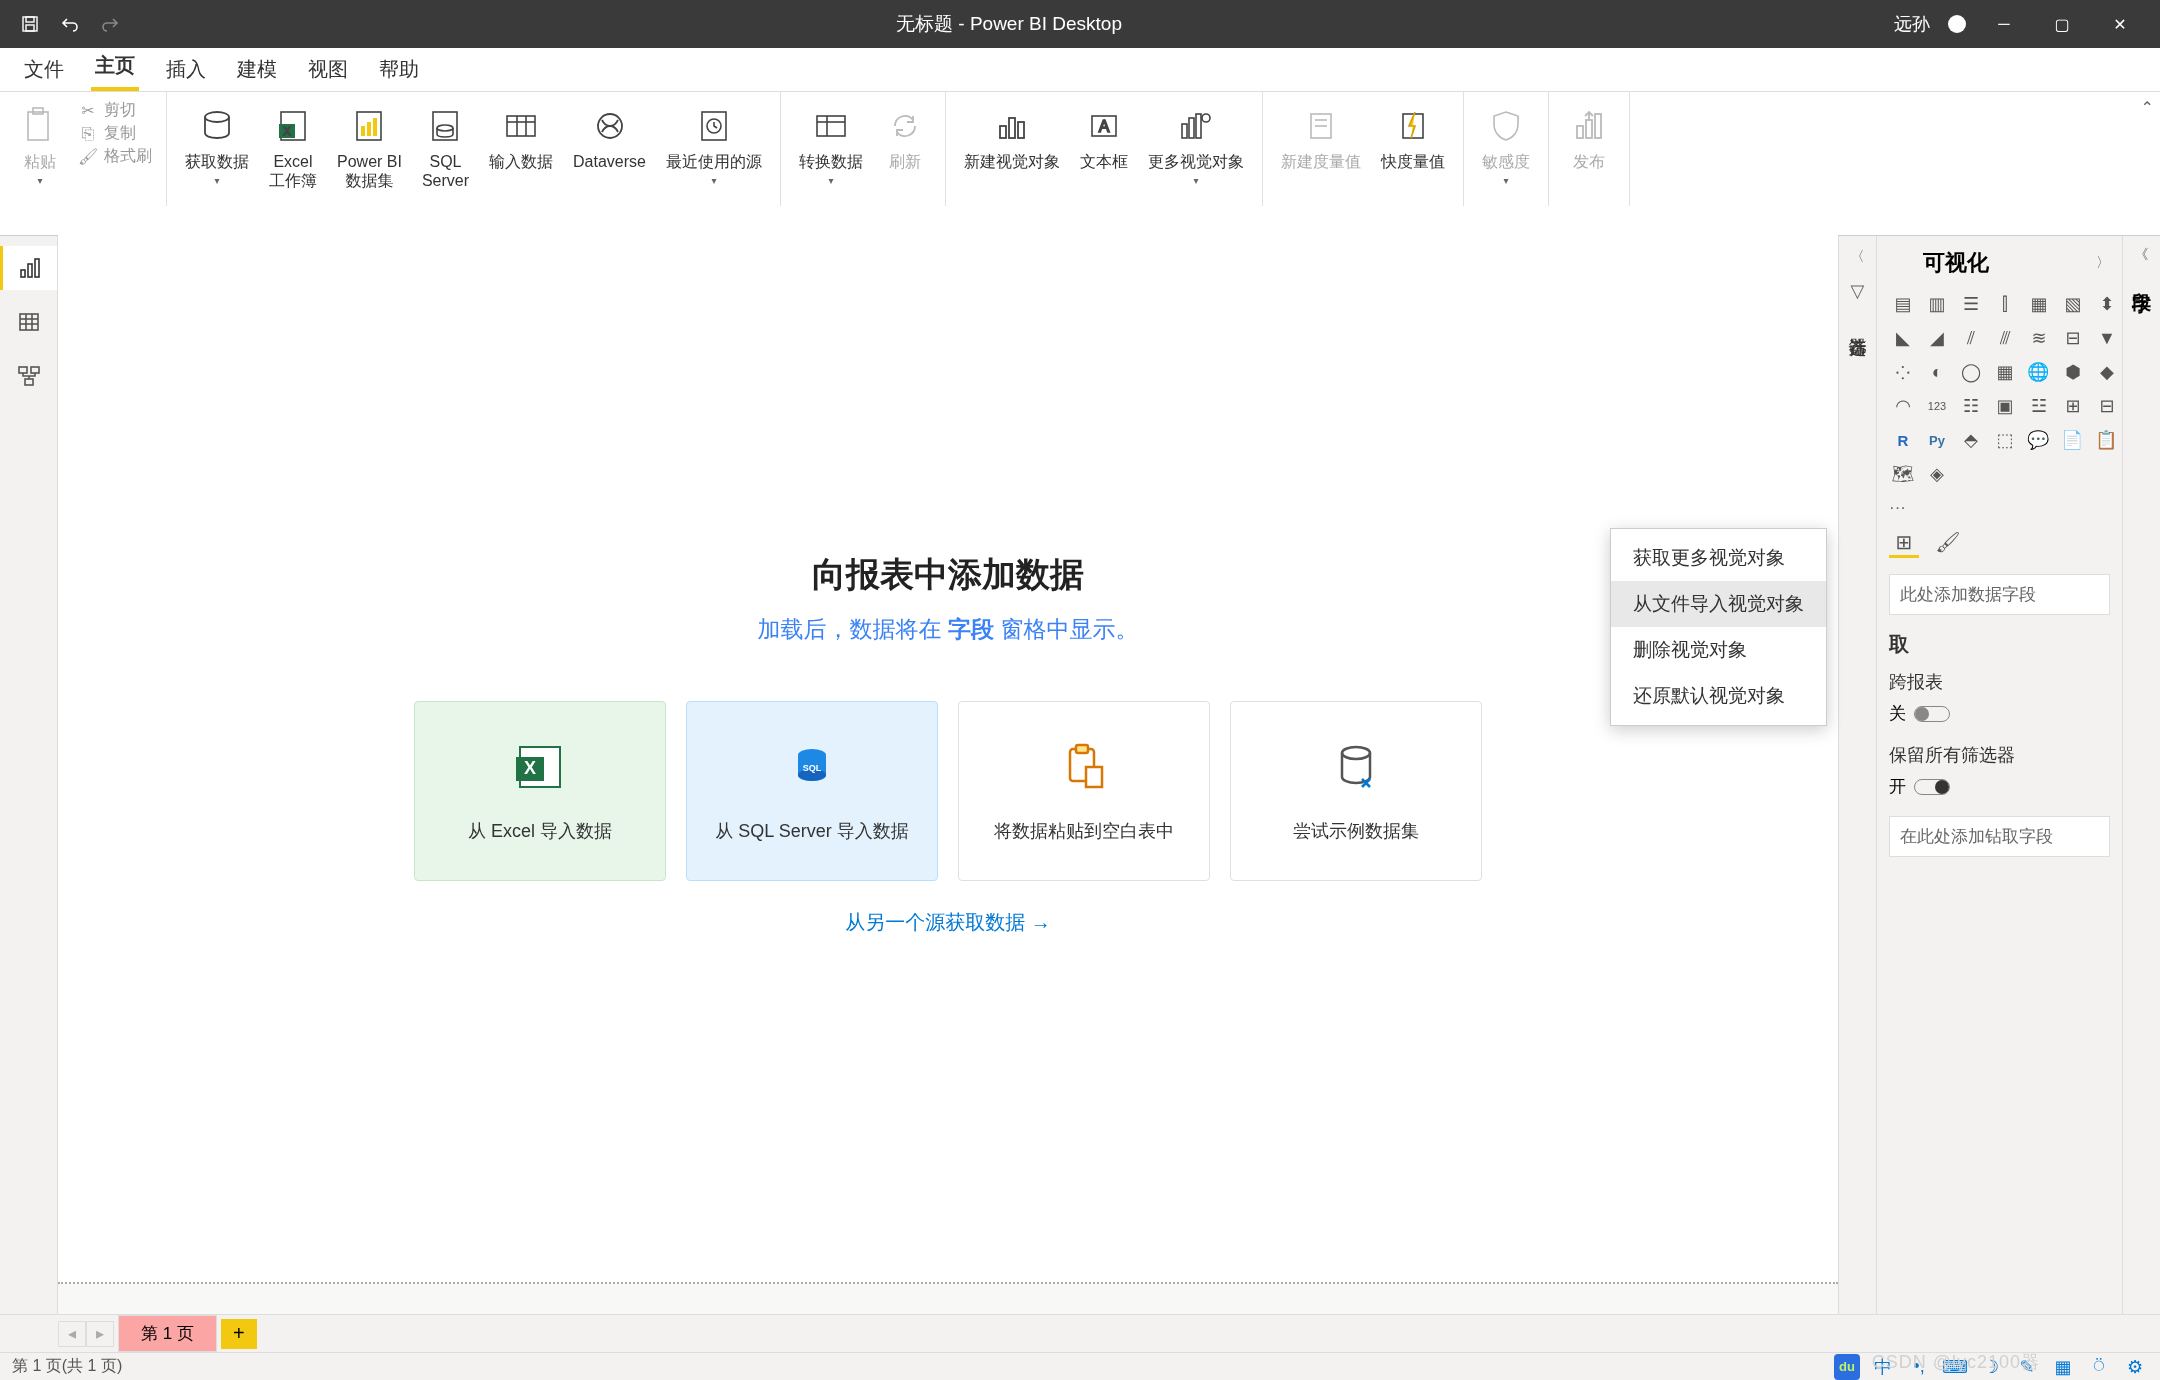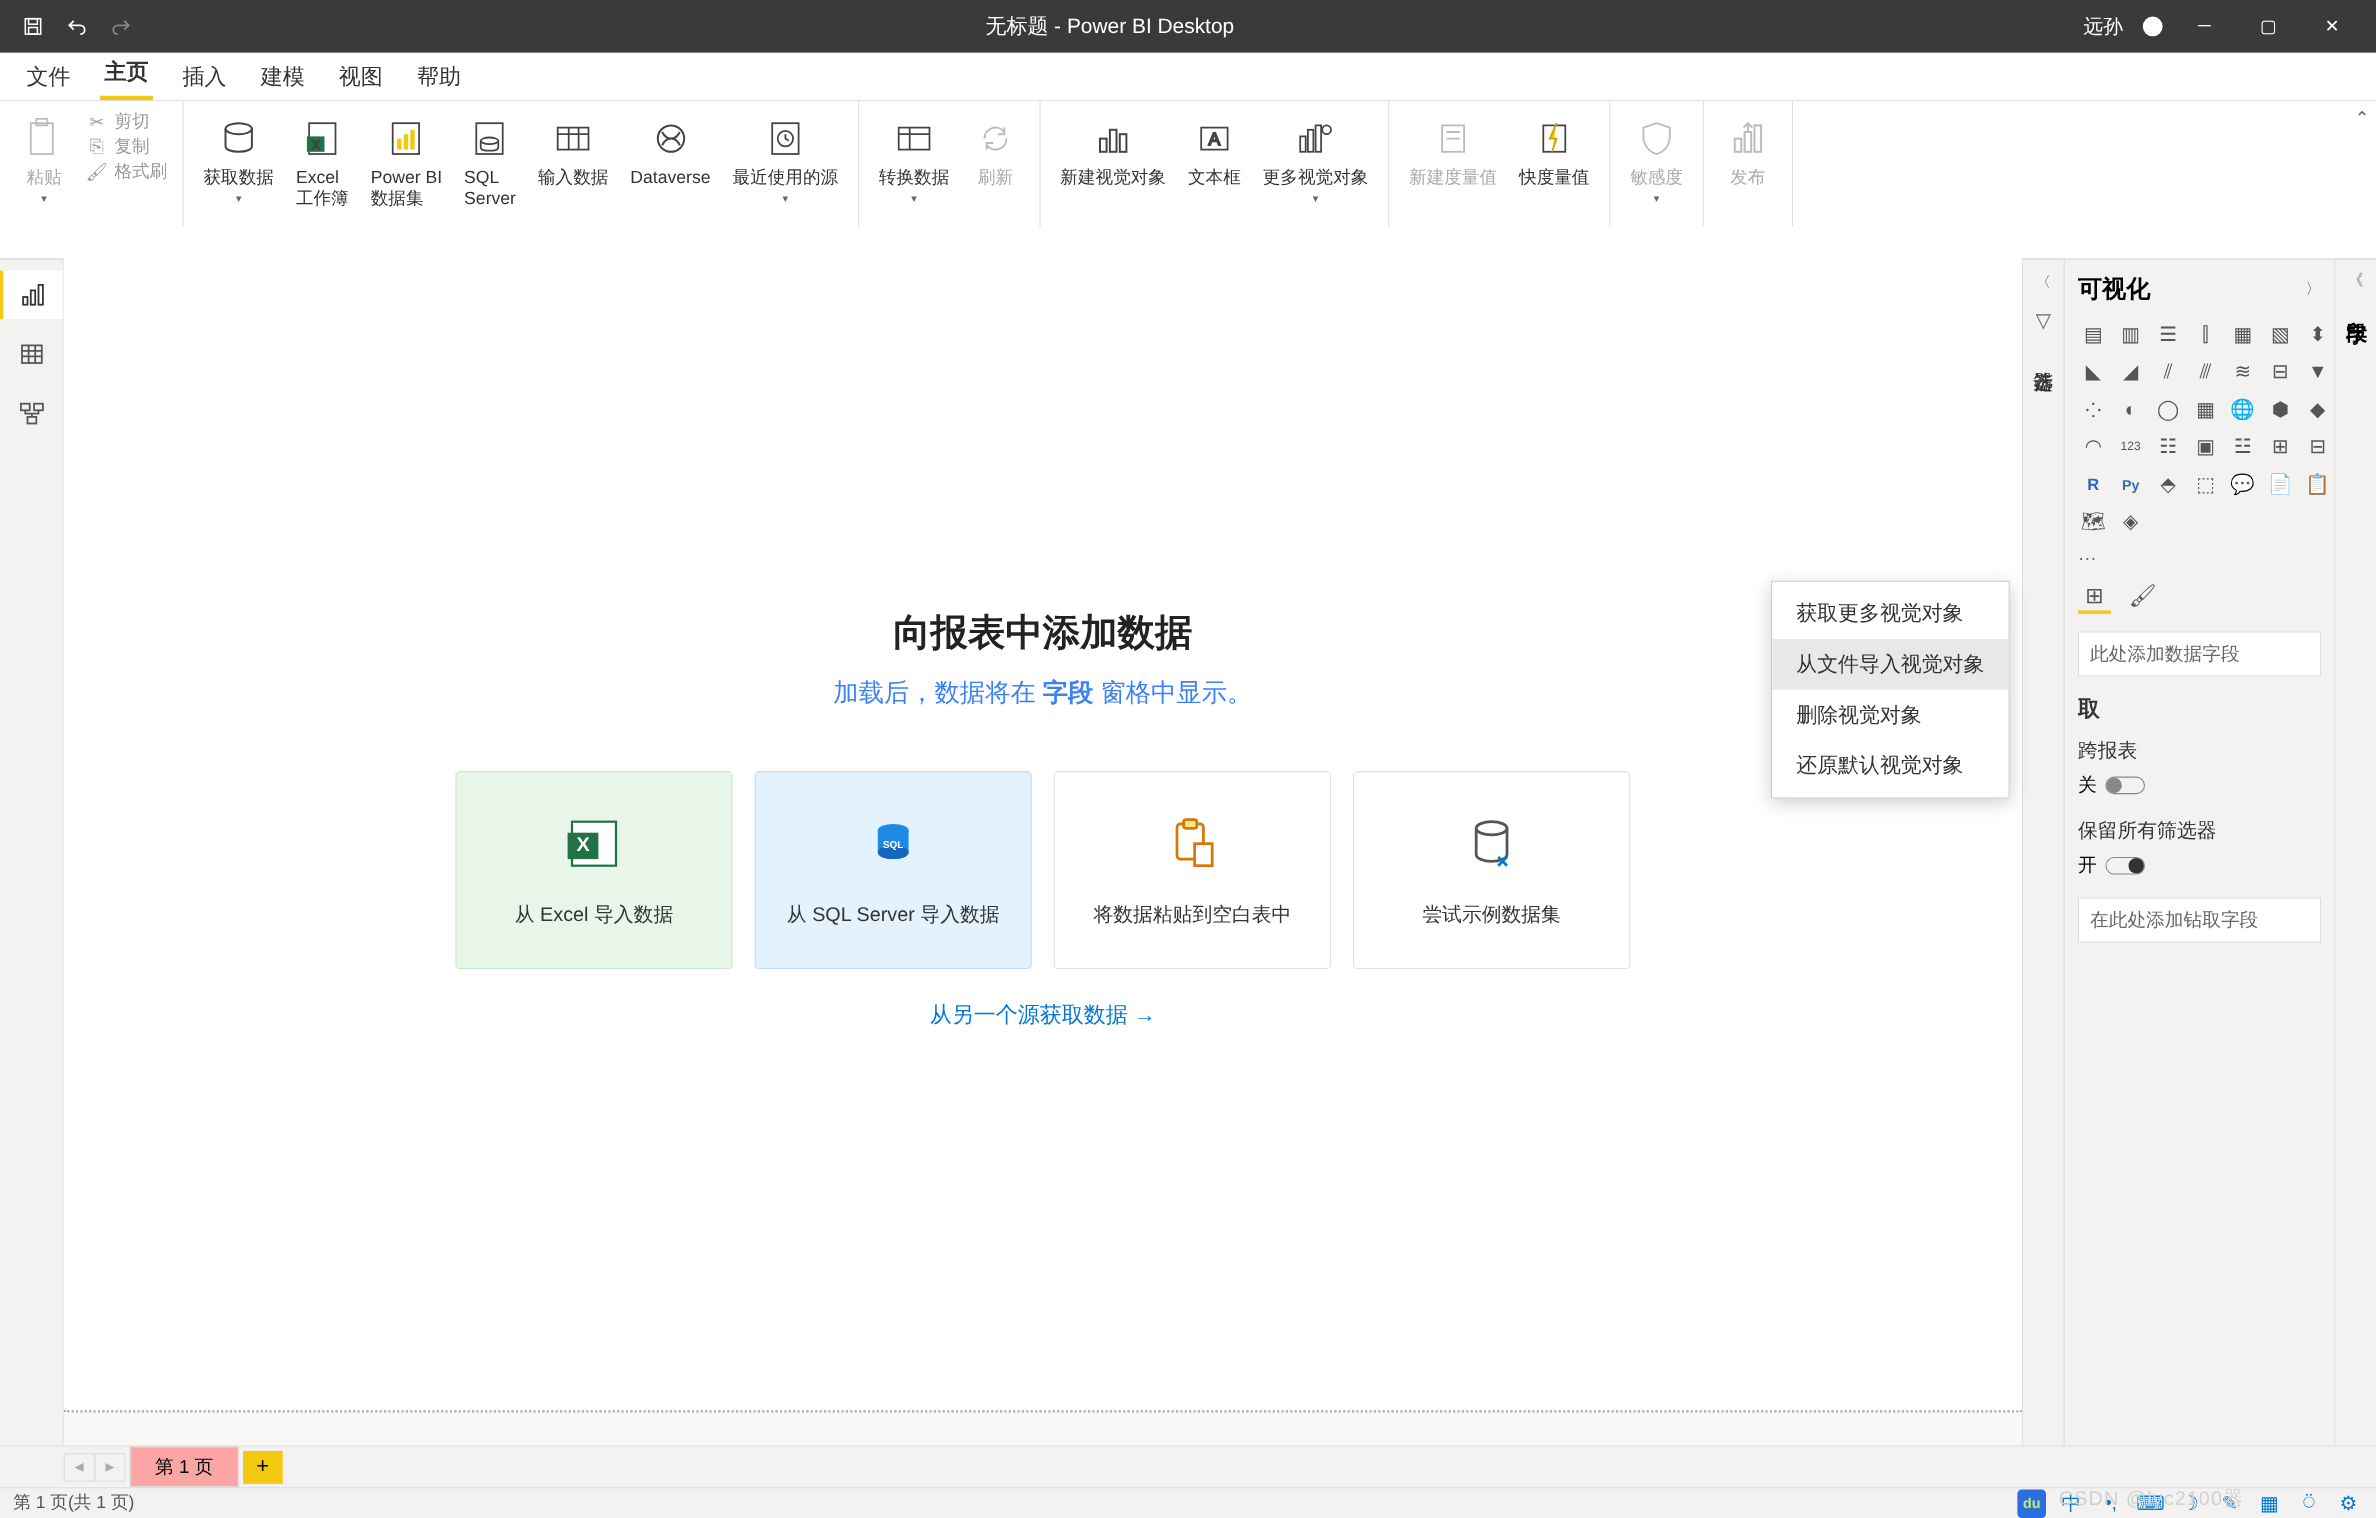--- a/index.html
+++ b/index.html
@@ -16,21 +16,21 @@
 .menubar { background: #fff; height: 44px; display: flex; align-items: flex-end; padding-left: 20px; gap: 23px; border-bottom: 1px solid #ddd; }
 .menubar .item { padding: 10px 4px 8px; font-size: 20px; cursor: pointer; color: #333; }
 .menubar .item.active { border-bottom: 4px solid #f2c811; font-weight: 600; }
 
 .ribbon { background: #fff; height: 144px; display: flex; border-bottom: 1px solid #ccc; position: relative; }
 .ribbon .group { display: flex; flex-direction: column; align-items: center; justify-content: space-between; padding: 8px 14px 4px; border-right: 1px solid #e0e0e0; }
 .ribbon .group .btns { display: flex; gap: 12px; align-items: flex-start; height: 100px; }
 .ribbon .group .label { font-size: 16px; color: #555; padding-top: 4px; }
 .rbtn { display: flex; flex-direction: column; align-items: center; gap: 4px; cursor: pointer; padding: 4px; }
 .rbtn .icon { width: 44px; height: 44px; display: flex; align-items: center; justify-content: center; font-size: 30px; color: #444; }
-.rbtn .lbl { font-size: 16px; text-align: left; color: #333; line-height: 1.2; white-space: pre-line; }
+.rbtn .lbl { font-size: 16px; text-align: center; color: #333; line-height: 1.2; white-space: pre-line; }
 .rbtn.disabled .lbl, .rbtn.disabled .icon { color: #aaa; }
 .rbtn .drop { font-size: 10px; color: #666; }
 .clip-col { display: flex; flex-direction: column; gap: 2px; }
 .clip-row { display: flex; align-items: center; gap: 6px; font-size: 16px; color: #999; cursor: pointer; }
 .clip-row .ic { width: 20px; text-align: center; }
 .ribbon .chev { position: absolute; right: 6px; top: 6px; font-size: 16px; color: #666; cursor: pointer; }
 
 .main { display: flex; height: calc(100% - 48px - 44px - 144px - 38px - 28px); }
 .leftbar { width: 58px; background: #f3f2f1; border-right: 1px solid #ddd; display: flex; flex-direction: column; padding-top: 10px; gap: 10px; }
 .leftbar .it { width: 100%; height: 44px; display: flex; align-items: center; justify-content: center; cursor: pointer; font-size: 24px; color: #555; }
@@ -49,21 +49,21 @@
 .card .lbl { font-size: 18px; color: #333; }
 .otherlink { color: #0078d4; font-size: 20px; cursor: pointer; }
 
 .rpanes { display: flex; }
 .pane-strip { width: 38px; background: #f3f2f1; border-left: 1px solid #ddd; display: flex; flex-direction: column; align-items: center; padding-top: 12px; gap: 14px; }
 .pane-strip .chev { font-size: 14px; color: #666; cursor: pointer; }
 .pane-strip .vlabel { writing-mode: vertical-rl; font-size: 18px; color: #333; padding-top: 8px; }
 .pane-strip .vicon { font-size: 18px; color: #666; }
 
 .vizpane { width: 246px; background: #f3f2f1; border-left: 1px solid #ddd; padding: 12px 12px; position: relative; overflow: hidden; }
-.vizpane .hdr { display: flex; justify-content: space-between; align-items: center; margin-bottom: 12px; }
+.vizpane .hdr { display: flex; justify-content: space-between; align-items: center; margin-bottom: 12px; margin-left: 34px; }
 .vizpane .hdr h3 { font-size: 22px; font-weight: 600; }
 .vizpane .hdr .chev { font-size: 14px; color: #666; cursor: pointer; }
 .vizgrid { display: grid; grid-template-columns: repeat(7, 1fr); gap: 6px; margin-bottom: 10px; }
 .vizgrid .v { width: 28px; height: 28px; display: flex; align-items: center; justify-content: center; cursor: pointer; font-size: 18px; color: #555; }
 .vizgrid .v.r { color: #276ac1; font-weight: 700; font-size: 15px; }
 .vizgrid .v.py { color: #3572A5; font-weight: 700; font-size: 13px; }
 .viztools { display: flex; gap: 14px; margin: 10px 0 16px; }
 .viztools .t { width: 30px; height: 30px; display: flex; align-items: center; justify-content: center; cursor: pointer; font-size: 20px; color: #555; border-bottom: 3px solid transparent; }
 .viztools .t.active { border-bottom-color: #f2c811; }
 .wellbox { background: #fff; border: 1px solid #ddd; padding: 8px 10px; font-size: 17px; color: #666; margin-bottom: 16px; }

